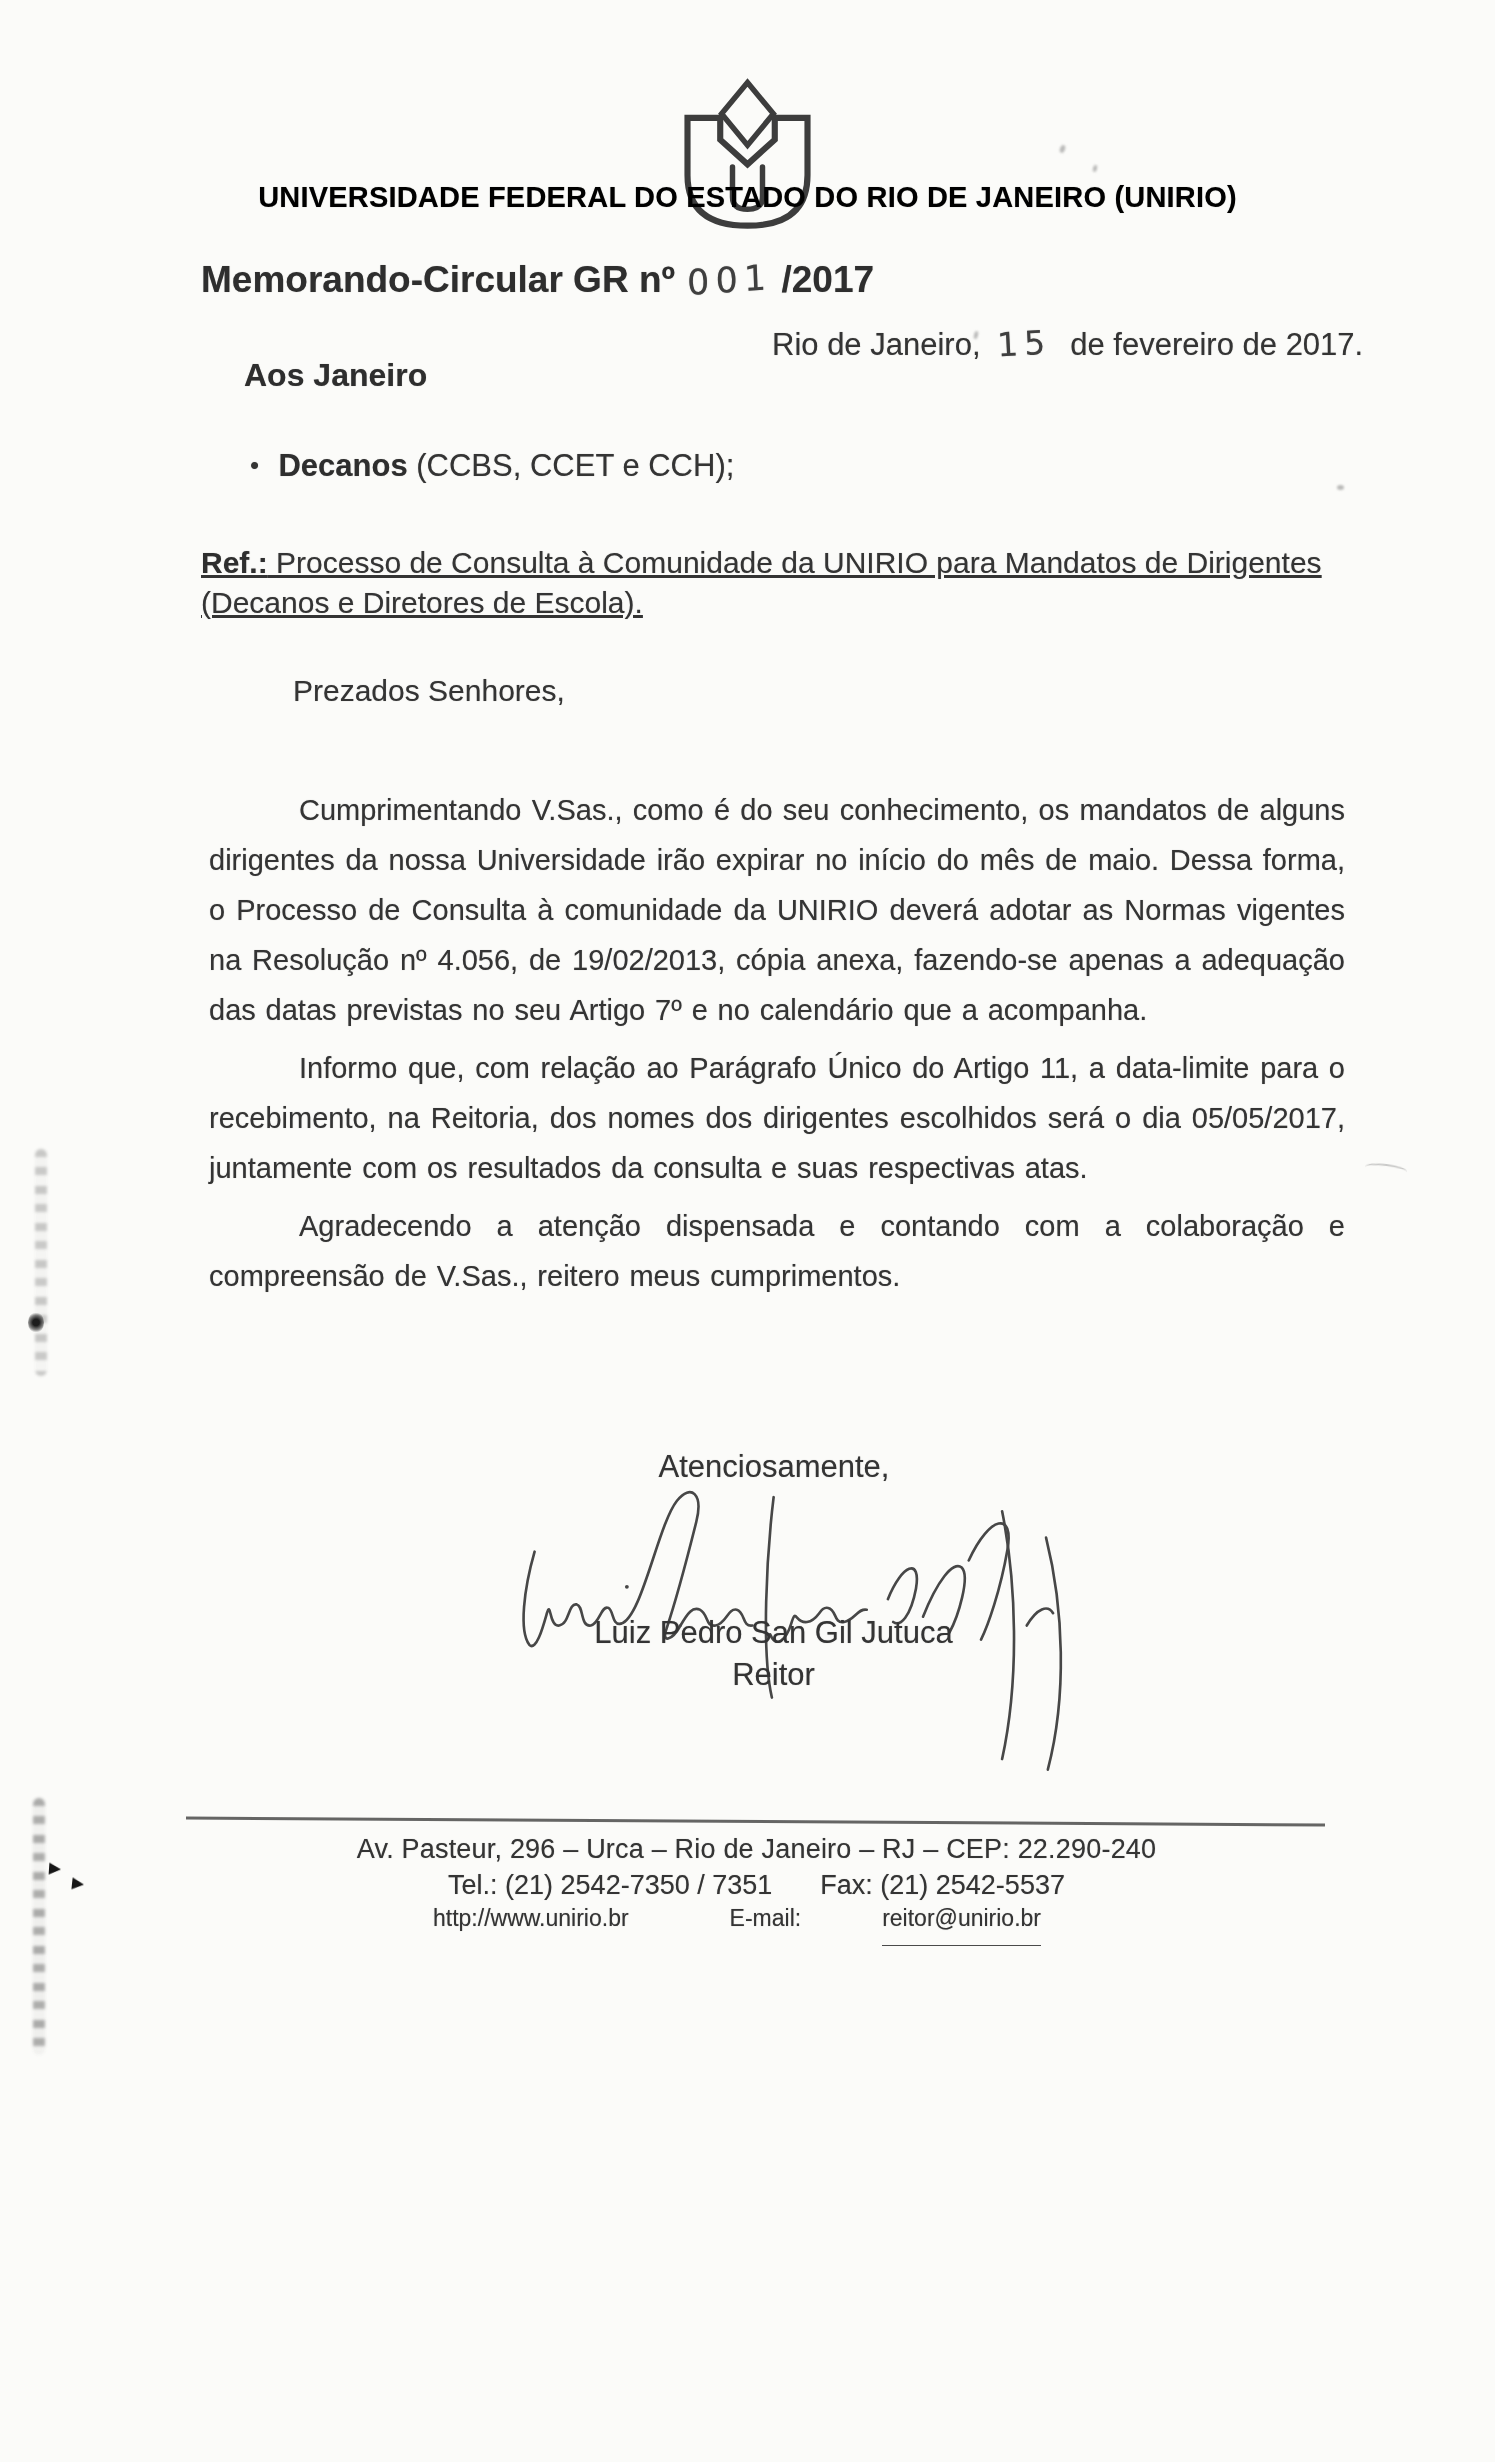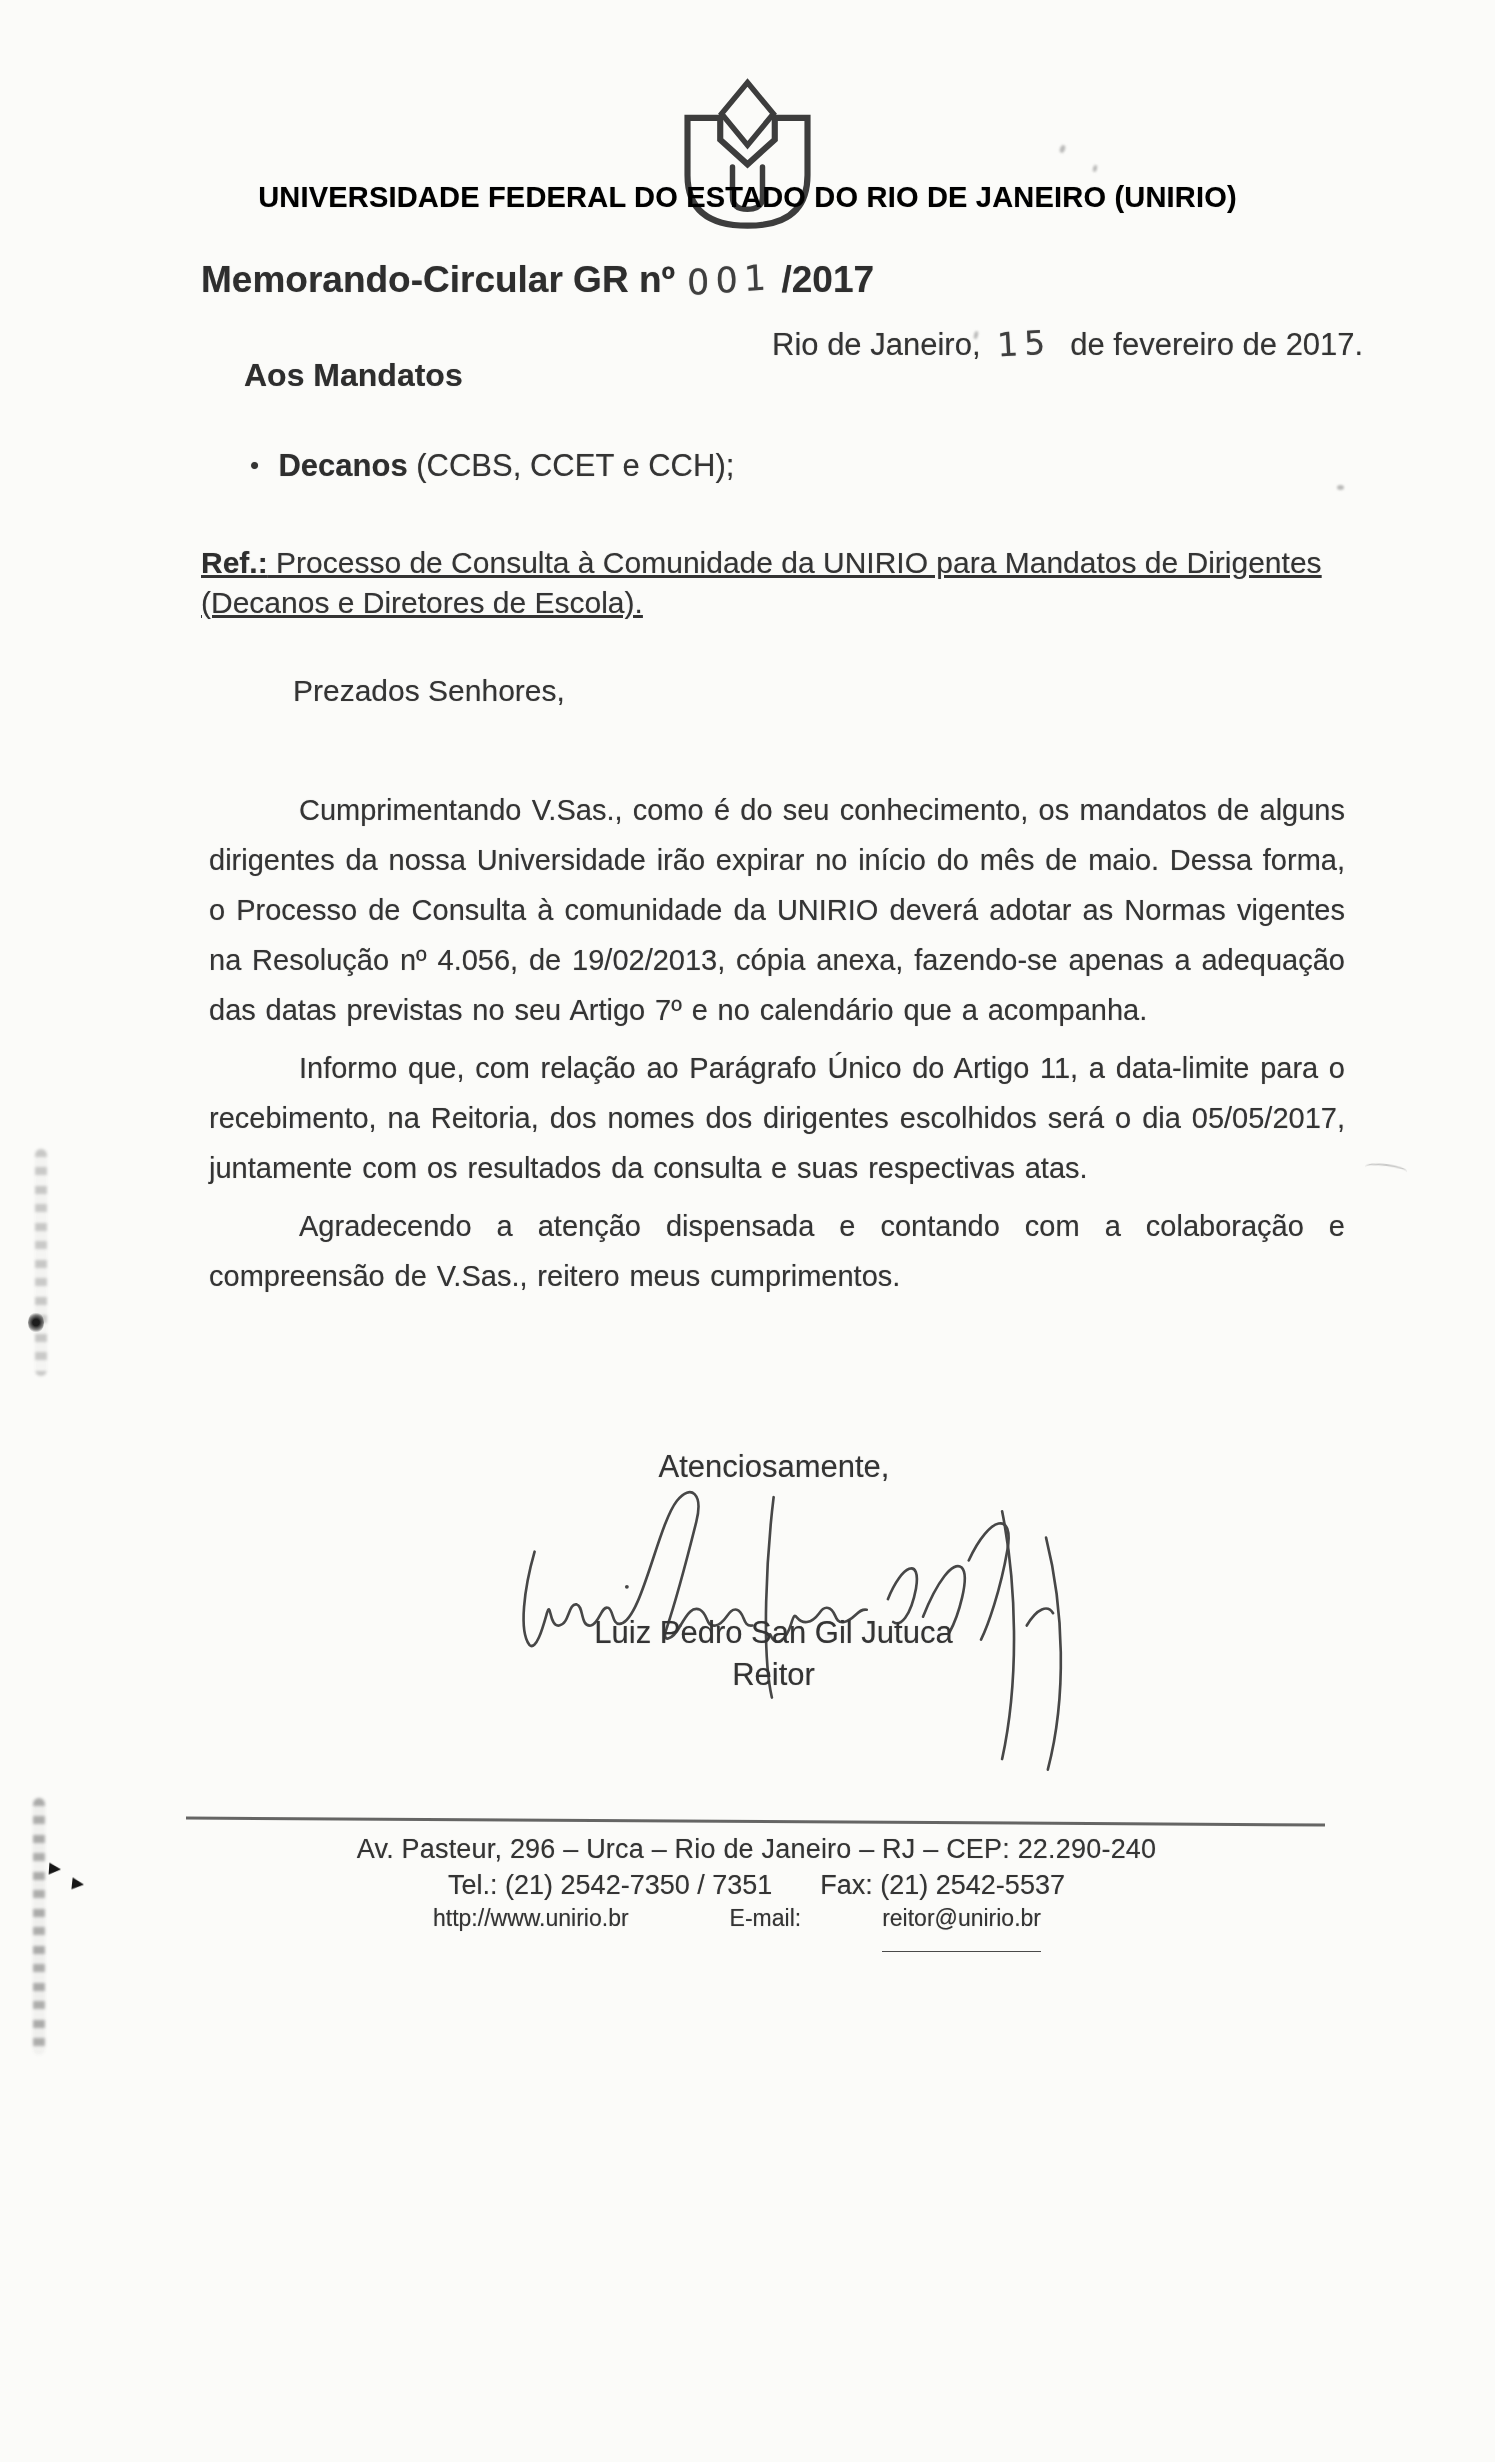--- a/index.html
+++ b/index.html
@@ -104,21 +104,21 @@
     font-size:27px;
   }
   .footer-line2 .gap{display:inline-block;width:48px;}
   .footer-line3{
     position:absolute;left:0;top:1905px;width:1474px;
     display:flex;justify-content:center;align-items:baseline;
     font-size:23px;
   }
   .footer-line3 .website{margin-right:101px;}
   .footer-line3 .email-label{margin-right:81px;}
-  .footer-line3 .email{border-bottom:1.8px solid #4a4a4a;padding-bottom:19px;}
+  .footer-line3 .email{border-bottom:1.8px solid #4a4a4a;padding-bottom:13px;}
 
   
   .strip{
     position:absolute;width:12.3px;border-radius:6.2px;
     background:repeating-linear-gradient(180deg,
       rgba(80,80,80,.55) 0 8px, rgba(130,130,130,.12) 8px 17.6px,
       rgba(70,70,70,.5) 17.6px 26px, rgba(140,140,140,.1) 26px 37px);
     filter:blur(1.8px);
   }
   .strip.s1{left:35px;top:1149px;height:227px;opacity:.55;}
@@ -163,21 +163,21 @@
   <div class="univ-line ink">UNIVERSIDADE FEDERAL DO ESTADO DO RIO DE JANEIRO  (UNIRIO)</div>
 
   <div class="memo-line ink">
     <span>Memorando-Circular GR nº</span><span class="hw">001</span><span>/2017</span>
   </div>
 
   <div class="dateline ink">
     <span>Rio de Janeiro,</span><span class="hw">15</span><span>de fevereiro de 2017.</span>
   </div>
 
-  <div class="aos ink">Aos Mandatos</div>
+  <div class="aos ink">Aos Janeiro</div>
   <div class="bullet-line ink">
     <span class="bullet">•</span><span class="strong">Decanos</span>&nbsp;<span>(CCBS, CCET e CCH);</span>
   </div>
 
   <div class="ref ink">
     <span class="label">Ref.:</span>&nbsp;<span>Processo de Consulta à Comunidade da UNIRIO para Mandatos de Dirigentes (Decanos e Diretores de Escola).</span>
   </div>
 
   <div class="salutation ink">Prezados Senhores,</div>
 

